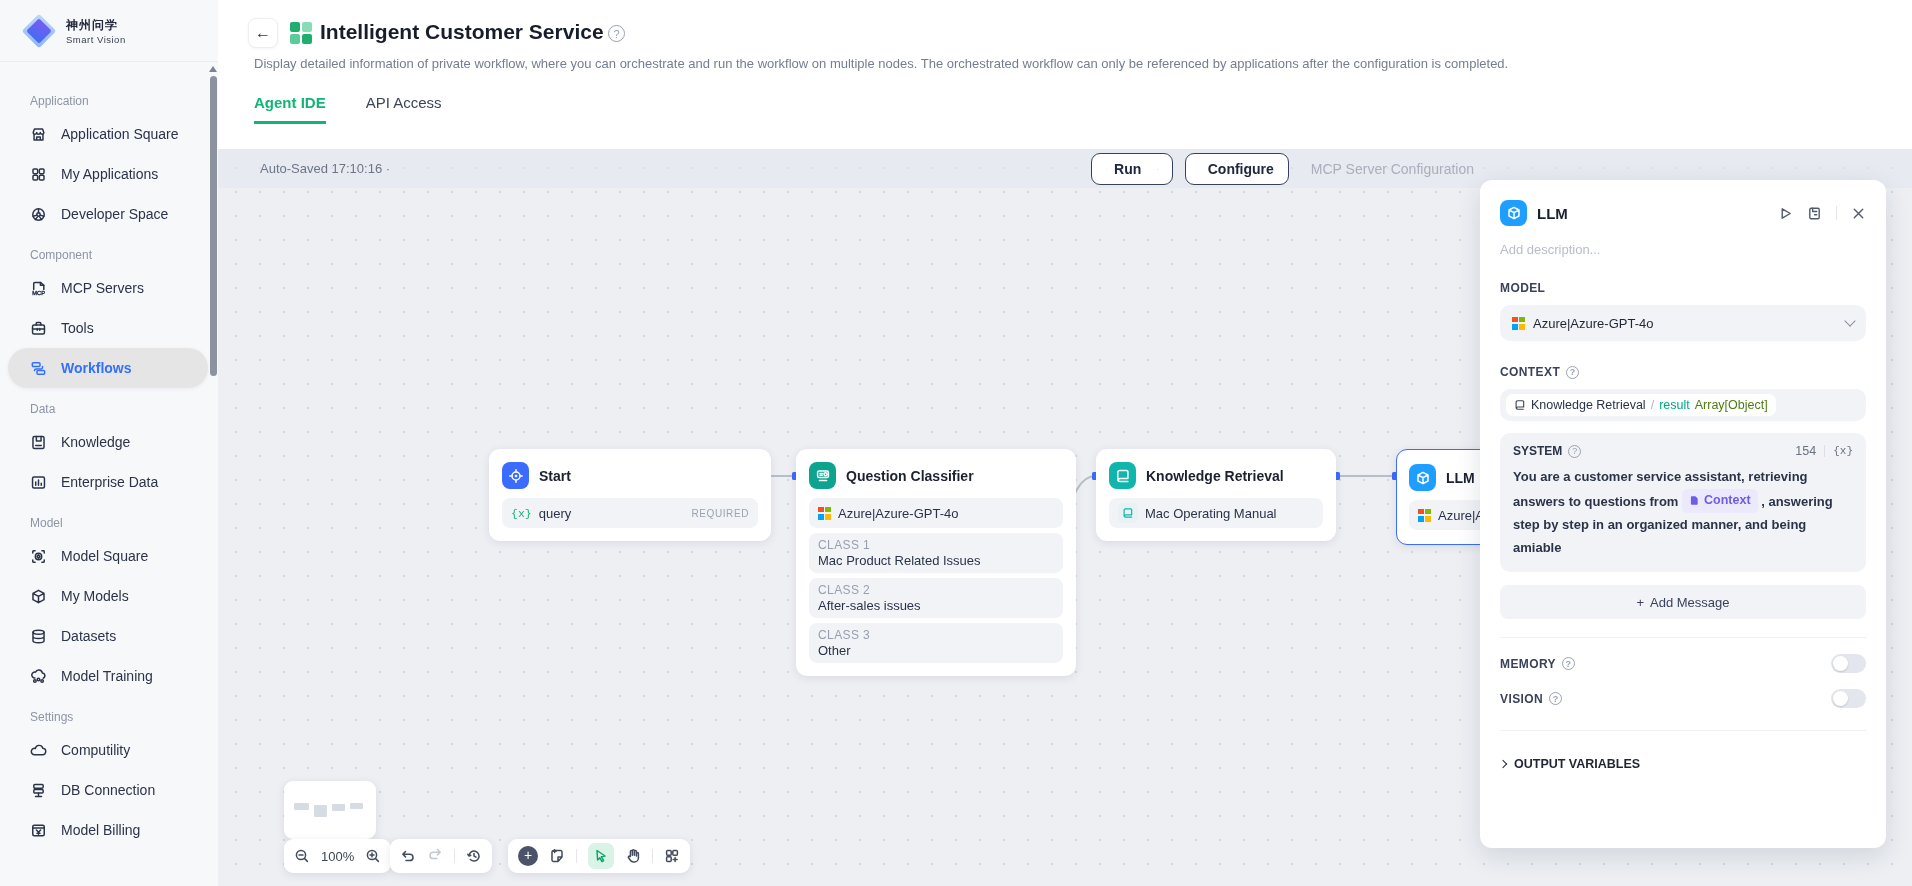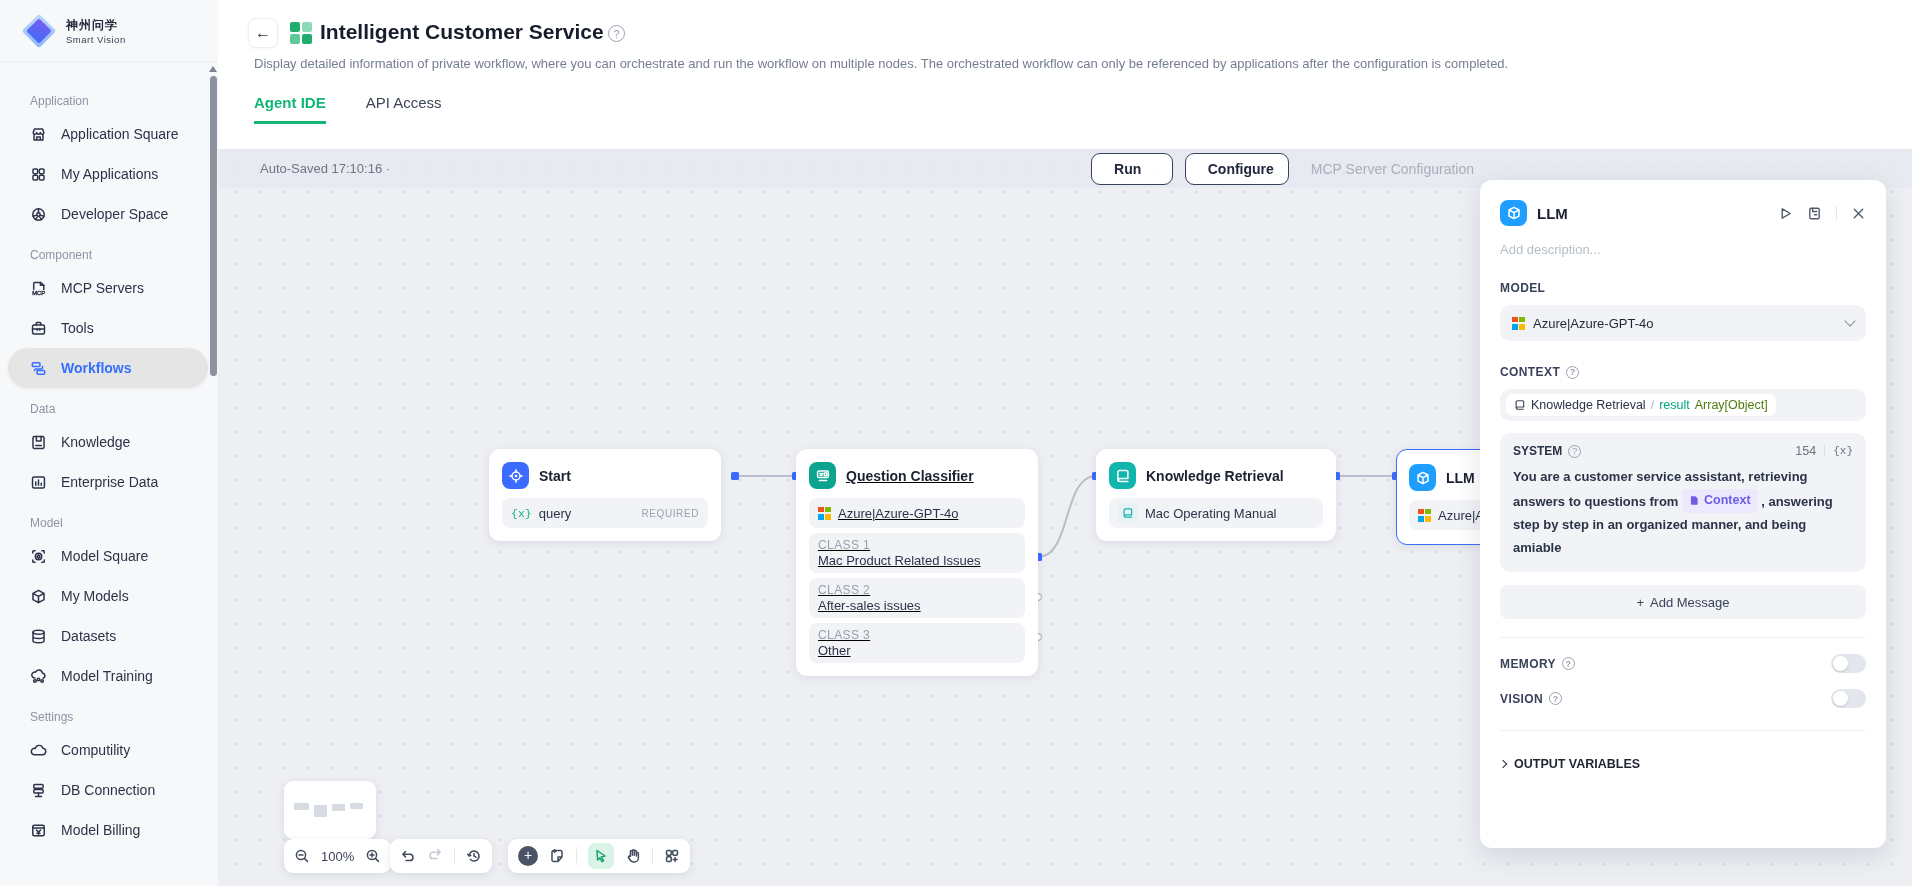--- a/index.html
+++ b/index.html
@@ -320,39 +320,39 @@
         <rect x="513" y="322" width="8" height="8" rx="1.5" fill="#3b6bff"></rect>
         <rect x="574" y="322" width="8" height="8" rx="1.5" fill="#3b6bff"></rect>
         <rect x="816" y="403" width="8" height="8" rx="1.5" fill="#3b6bff"></rect>
         <rect x="874" y="322" width="8" height="8" rx="1.5" fill="#3b6bff"></rect>
         <rect x="1114" y="322" width="8" height="8" rx="1.5" fill="#3b6bff"></rect>
         <rect x="1174" y="322" width="8" height="8" rx="1.5" fill="#3b6bff"></rect>
         <circle cx="820" cy="447" r="3.5" fill="#fff" stroke="#b7bdc9" stroke-width="1.4"></circle>
         <circle cx="820" cy="487" r="3.5" fill="#fff" stroke="#b7bdc9" stroke-width="1.4"></circle>
       </svg>
 
-      <div class="node" style="left:271px; top:299px; width:232px;">
+      <div class="node" style="left:271px; top:299px; width:282px;">
         <div class="node-head">
           <div class="node-ico" style="background:#3b6bff">
             <svg viewBox="0 0 16 16">
                 <circle cx="8" cy="8" r="4"></circle>
                 <circle cx="8" cy="8" r="1.3" fill="#fff" stroke="none"></circle>
                 <path d="M8 1.8 v2 M8 12.2 v2 M1.8 8 h2 M12.2 8 h2"></path>
               </svg>
           </div>
           <div class="node-title">Start</div>
         </div>
         <div class="pill">
           <span class="vx">{x}</span>
           <span>query</span>
           <span class="req">REQUIRED</span>
         </div>
       </div>
 
-      <div class="node" style="left:578px; top:299px; width:242px;text-decoration:underline;">
+      <div class="node" style="left:578px; top:299px; width:280px;">
         <div class="node-head">
           <div class="node-ico" style="background:#0ca38f">
             <svg viewBox="0 0 16 16">
                 <rect x="2.6" y="3" width="10.8" height="6.6" rx="1.4"></rect>
                 <path d="M5 5.4 h3 M5 7.2 h2.2"></path>
                 <circle cx="10.6" cy="6.3" r="1.5"></circle>
                 <path d="M4.4 12.4 h7.2"></path>
               </svg>
           </div>
           <div class="node-title">Question Classifier</div>

